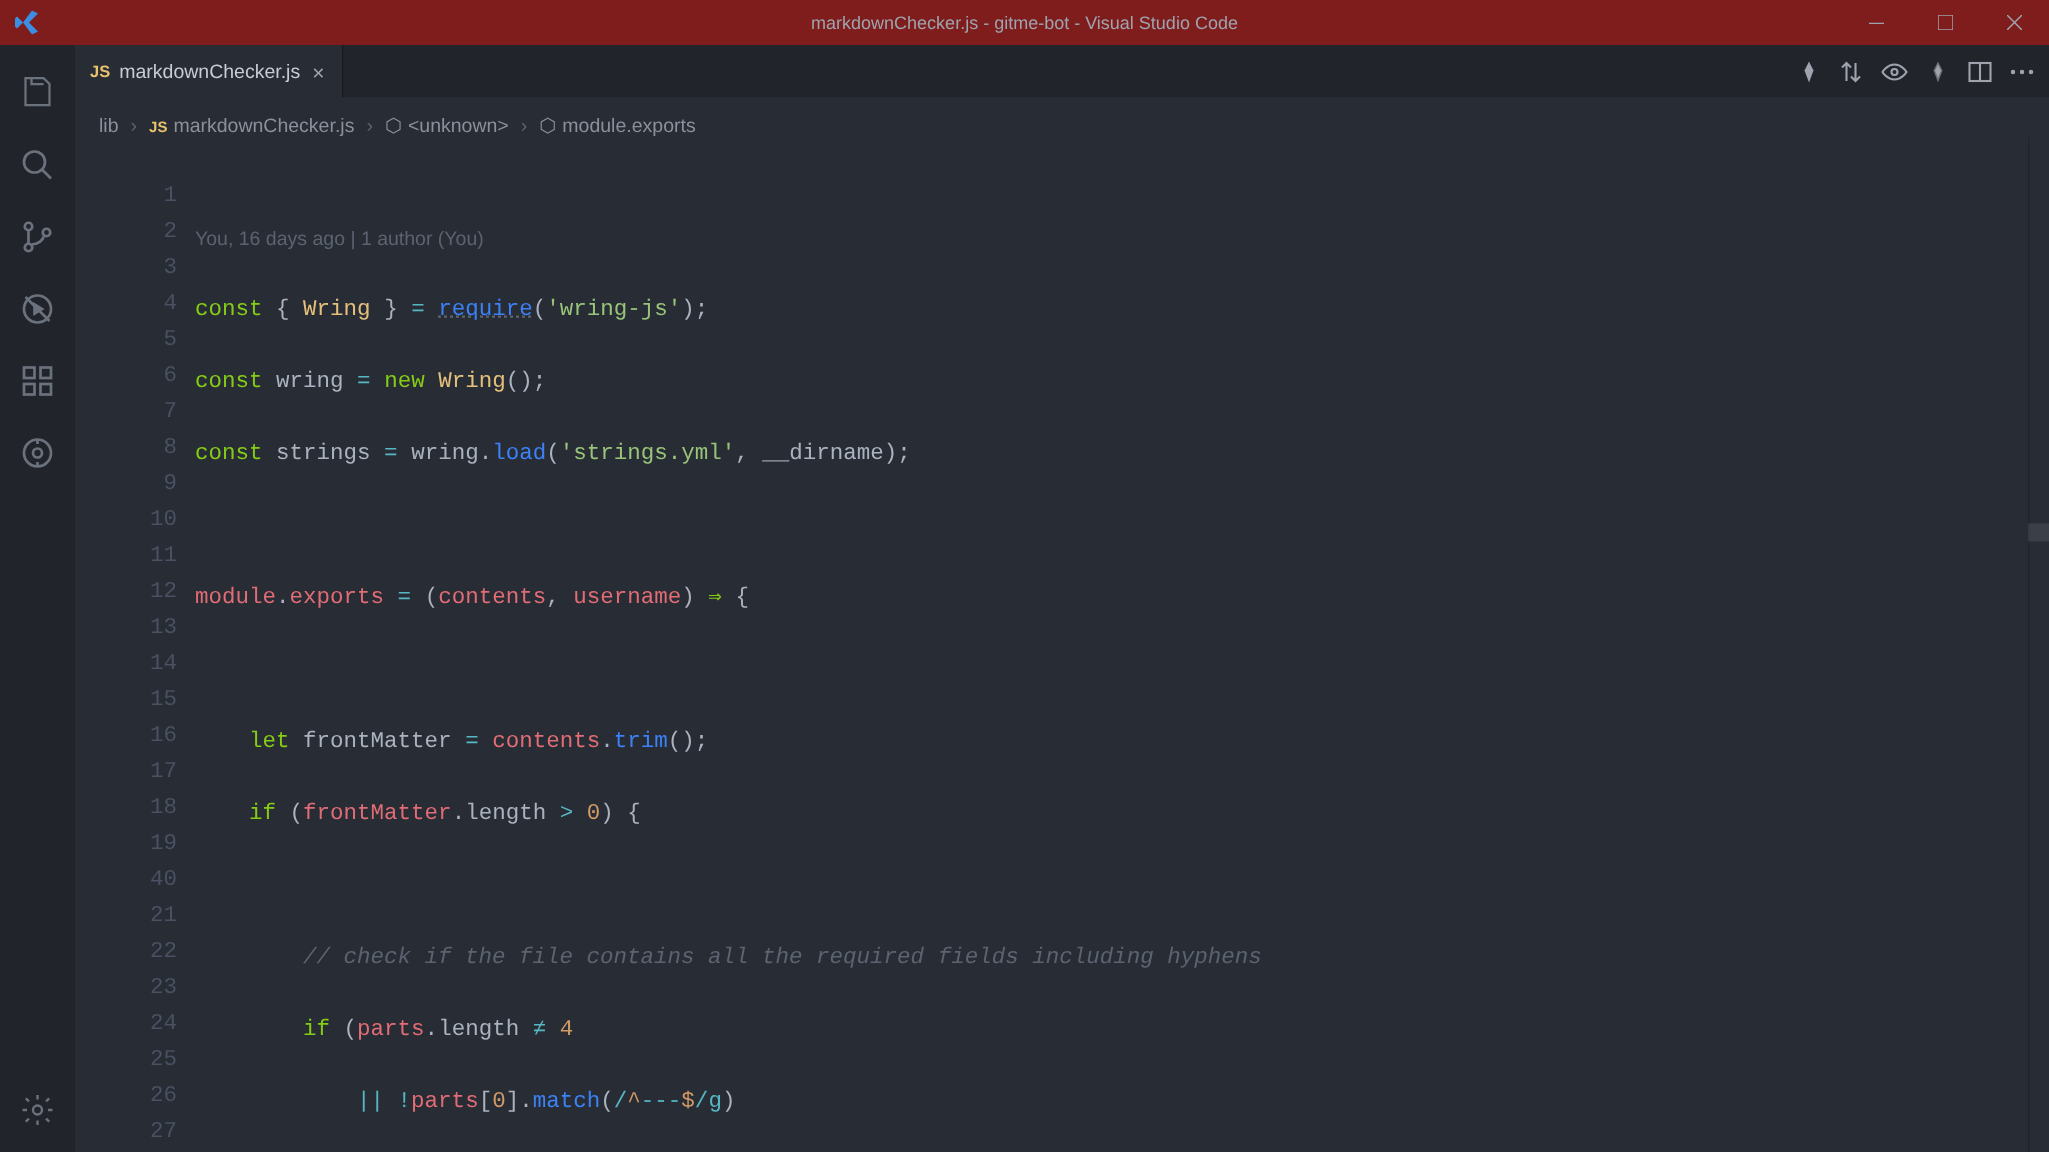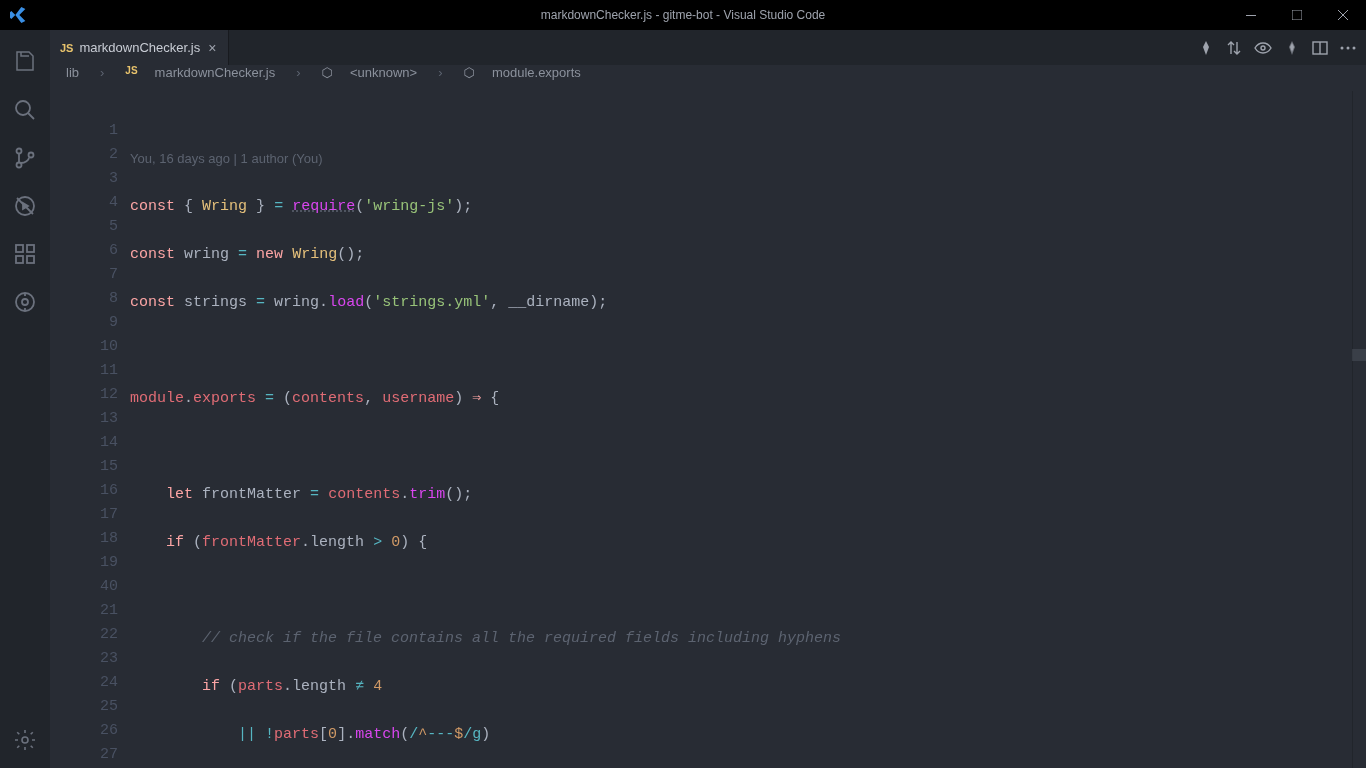--- a/index.html
+++ b/index.html
@@ -7,21 +7,21 @@
   font-family: 'Segoe UI', -apple-system, sans-serif;
   background: #1e2128;
   color: #abb2bf;
   width: 1366px;
   height: 768px;
   overflow: hidden;
   position: relative;
 }
 .titlebar {
   height: 30px;
-  background: #000000;
+  background: #7f1d1d;
   display: flex;
   align-items: center;
   position: relative;
   -webkit-app-region: drag;
 }
 .titlebar-logo {
   width: 35px;
   display: flex;
   align-items: center;
   justify-content: center;
@@ -107,25 +107,25 @@
   display: flex;
   align-items: center;
   gap: 12px;
   padding-right: 10px;
 }
 .tab-action { color: #9ea3ad; cursor: pointer; display:flex; align-items:center; }
 .breadcrumb {
   height: 26px;
   background: #282c34;
   display: flex;
-  align-items: flex-start;
+  align-items: flex-end;
   padding-left: 16px;
   font-size: 13px;
   color: #8b919c;
-  gap: 17px;
+  gap: 4px;
 }
 .bc-sep { color: #5c6370; margin: 0 4px; }
 .bc-icon { color: #e8c36c; font-size: 10px; font-weight: bold; }
 .bc-sym { color: #8b919c; }
 .editor-scroll {
   flex: 1;
   display: flex;
   overflow: hidden;
   position: relative;
 }
@@ -154,22 +154,22 @@
   font-size: 13px;
   color: #5c6370;
   height: 24px;
   padding-left: 12px;
   display: flex;
   align-items: center;
   margin-top: 28px;
 }
 .ln { display: block; height: 24px; padding-left: 12px; }
 
-.kw { color: #fca5a5; }
-.fn { color: #d946ef; }
+.kw { color: #84cc16; }
+.fn { color: #3b82f6; }
 .cls { color: #e5c07b; }
 .str { color: #98c379; }
 .num { color: #d19a66; }
 .op { color: #56b6c2; }
 .id { color: #e06c75; }
 .pn { color: #abb2bf; }
 .pr { color: #abb2bf; }
 .cm { color: #5c6370; font-style: italic; margin-top: 39px; }
 .rx { color: #56b6c2; }
 .rxbr { color: #d19a66; }

